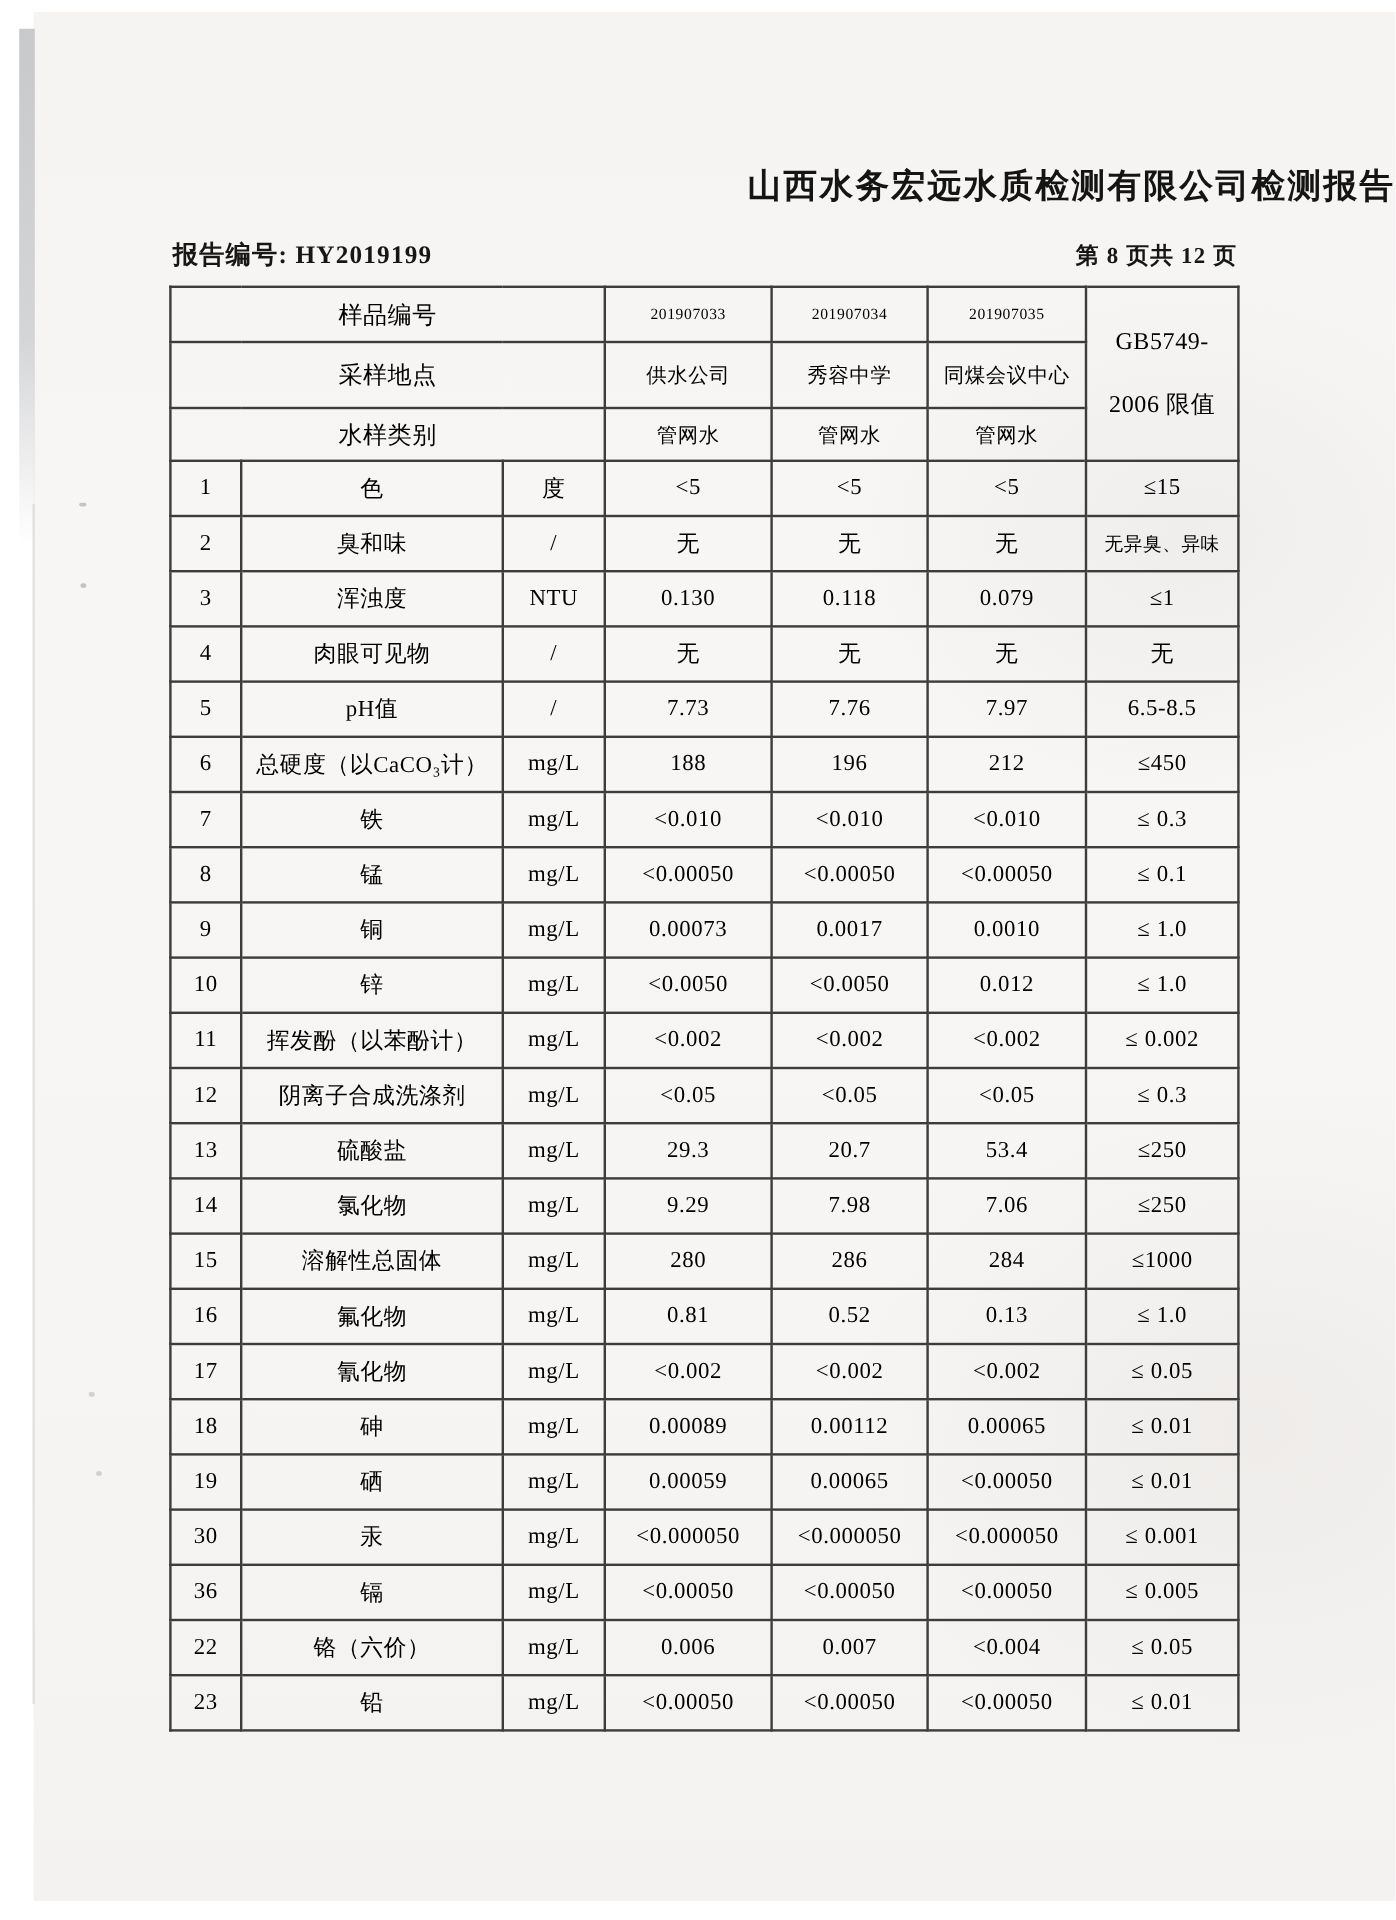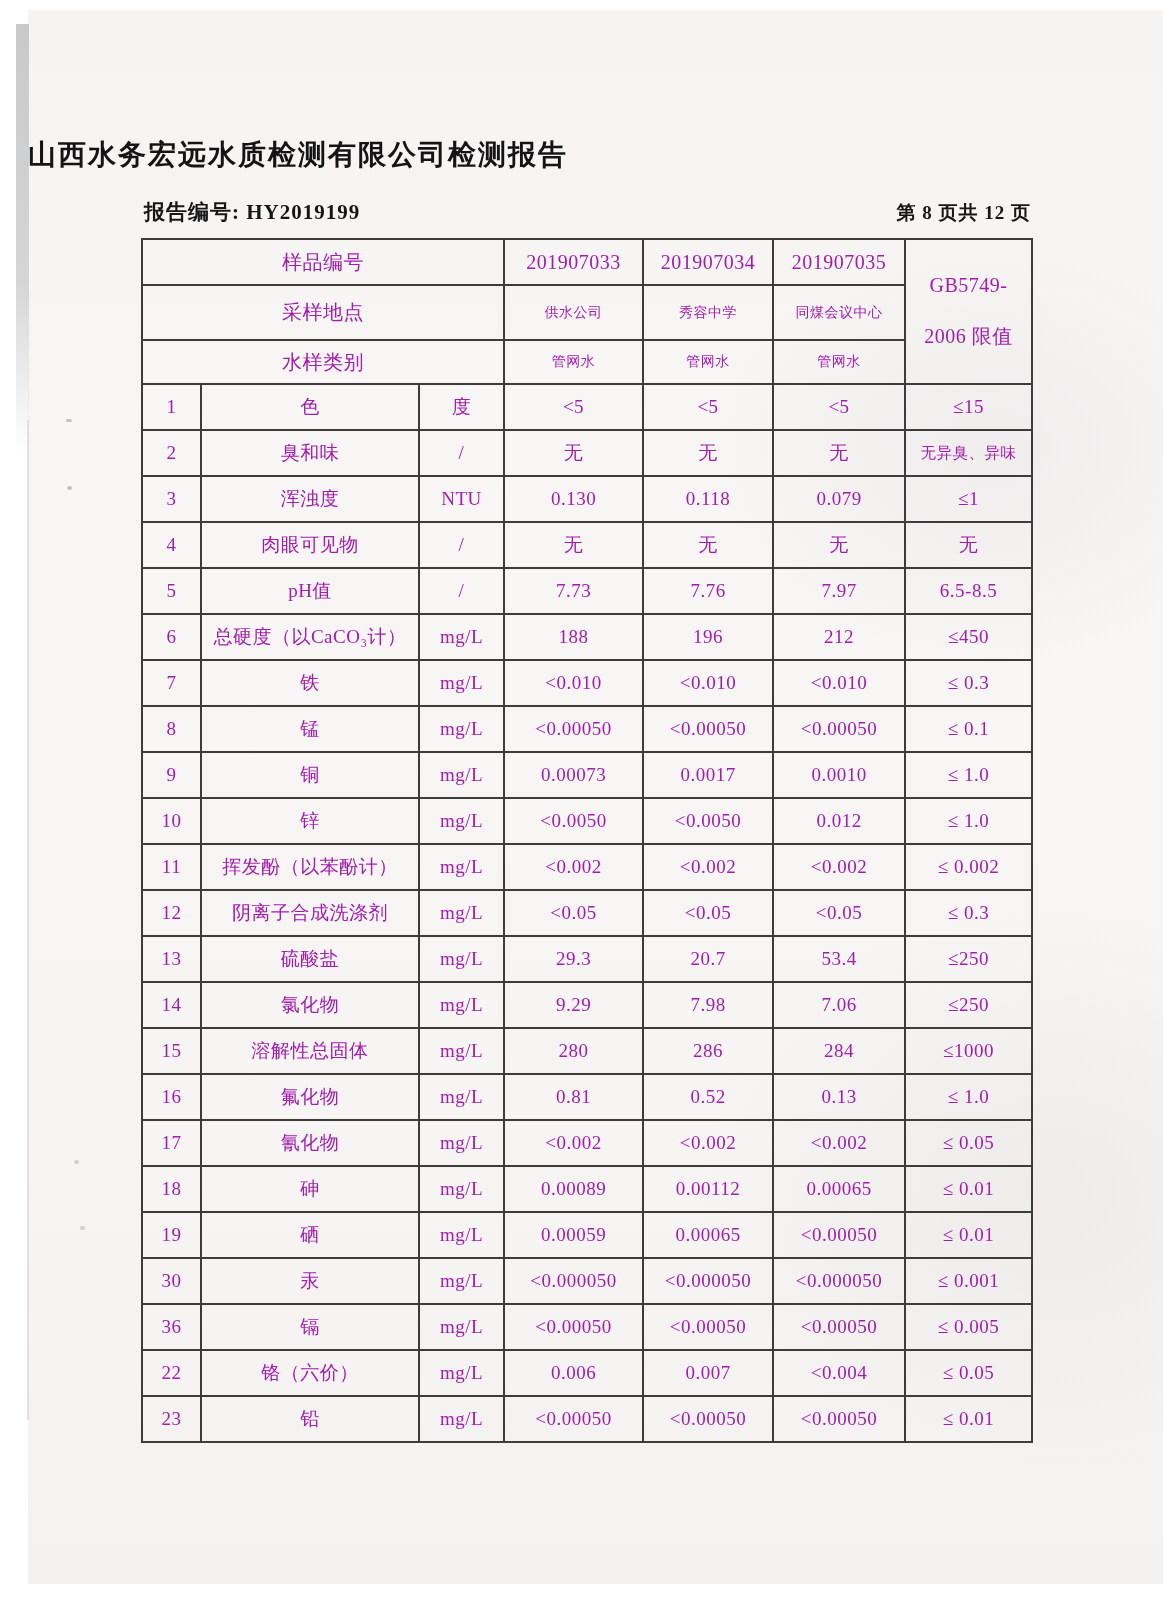--- a/index.html
+++ b/index.html
@@ -31,54 +31,54 @@
     background: rgba(205,205,205,.55);
   }
   .speck { position: absolute; background: #9a9a9a; border-radius: 2px; opacity: .55; }
   .speck.s1 { left: 66px; top: 419px; width: 6px; height: 3px; }
   .speck.s2 { left: 67px; top: 486px; width: 5px; height: 4px; }
   .speck.s3 { left: 74px; top: 1160px; width: 5px; height: 4px; opacity: .4; }
   .speck.s4 { left: 80px; top: 1226px; width: 5px; height: 4px; opacity: .4; }
 
   .title {
     position: absolute; left: 28px; right: 0; top: 136px;
-    text-align: left;
+    text-align: right;
     font-family: "Liberation Sans", "DejaVu Sans", sans-serif;
     font-weight: bold; font-size: 28px; letter-spacing: 2px;
     color: #141414;
   }
   .meta-row { position: absolute; left: 0; right: 0; top: 198px; height: 30px; padding-left: 33px; }
   .report-no {
     position: absolute; left: 144px; top: 0;
     font-weight: bold; font-size: 21px; letter-spacing: 1px; color: #161616;
   }
   .page-info {
     position: absolute; right: 132px; top: 2px;
     font-weight: bold; font-size: 19px; letter-spacing: 1px; color: #161616;
   }
 
   table.report {
     position: absolute; left: 141px; top: 238px;
     border-collapse: collapse; table-layout: fixed;
     width: 890px;
-    font-size: 19px; color: #a21caf;
+    font-size: 19px; color: #000000;
   }
   table.report td {
     border: 2px solid #3c3c3c;
     text-align: center; vertical-align: middle;
     padding: 0; overflow: hidden;
     letter-spacing: 0.5px;
   }
   tr.hr1 { height: 46px; }
   tr.hr2 { height: 55px; }
   tr.hr3 { height: 44px; }
   tr.body-row { height: 46px; }
   td.head-label { font-size: 20px; letter-spacing: 2px; }
-  td.sample-id { font-size: 20px; letter-spacing: 2px; }
-  td.loc { font-size: 14px; letter-spacing: 1px; }
+  td.sample-id { font-size: 13px; letter-spacing: 2px; }
+  td.loc { font-size: 17px; letter-spacing: 1px; }
   td.loc-narrow { padding: 0 24px; line-height: 1.25; margin-left: 40px; }
   td.limit-head { font-size: 20px; letter-spacing: 1px; }
   td.limit-head .l1 { margin-bottom: 26px; }
   td.cell-name { text-align: left; padding-left: 13px; letter-spacing: 1px; }
   td.small-limit { font-size: 15.5px; letter-spacing: 0; }
 </style>
 </head>
 <body>
 
 <div class="stage">

